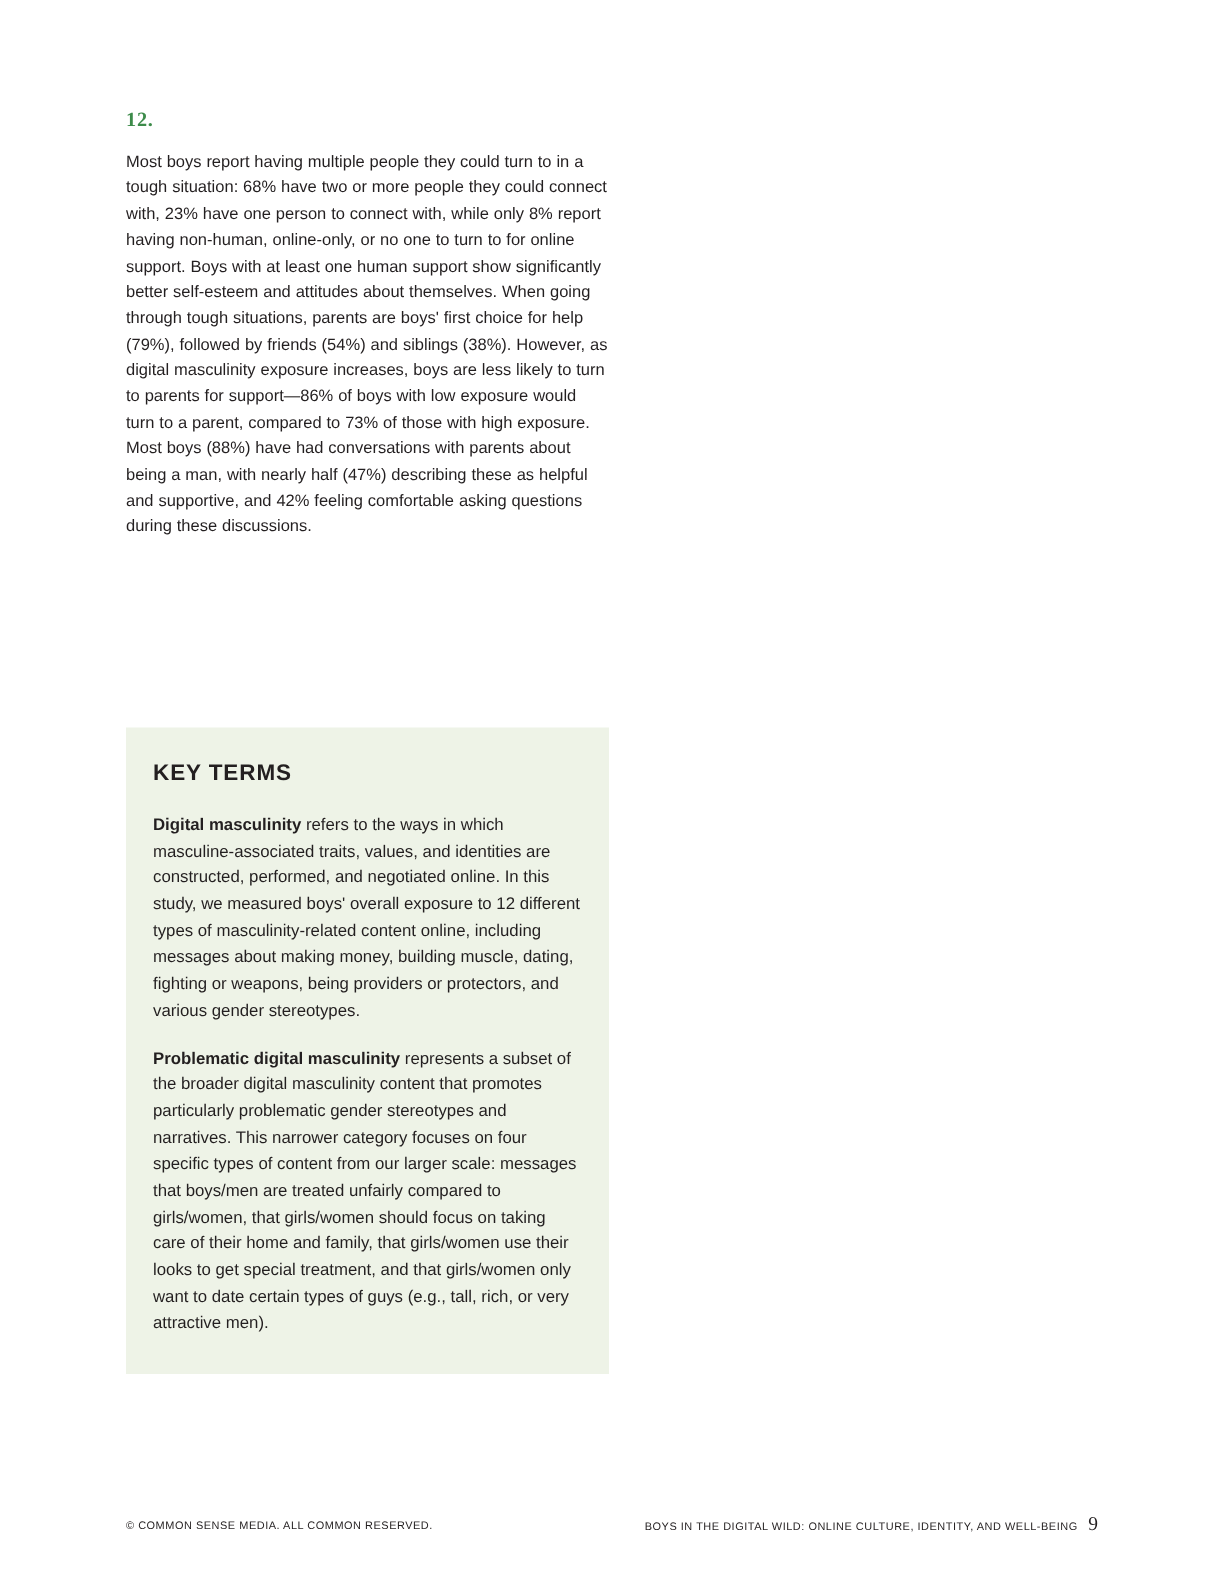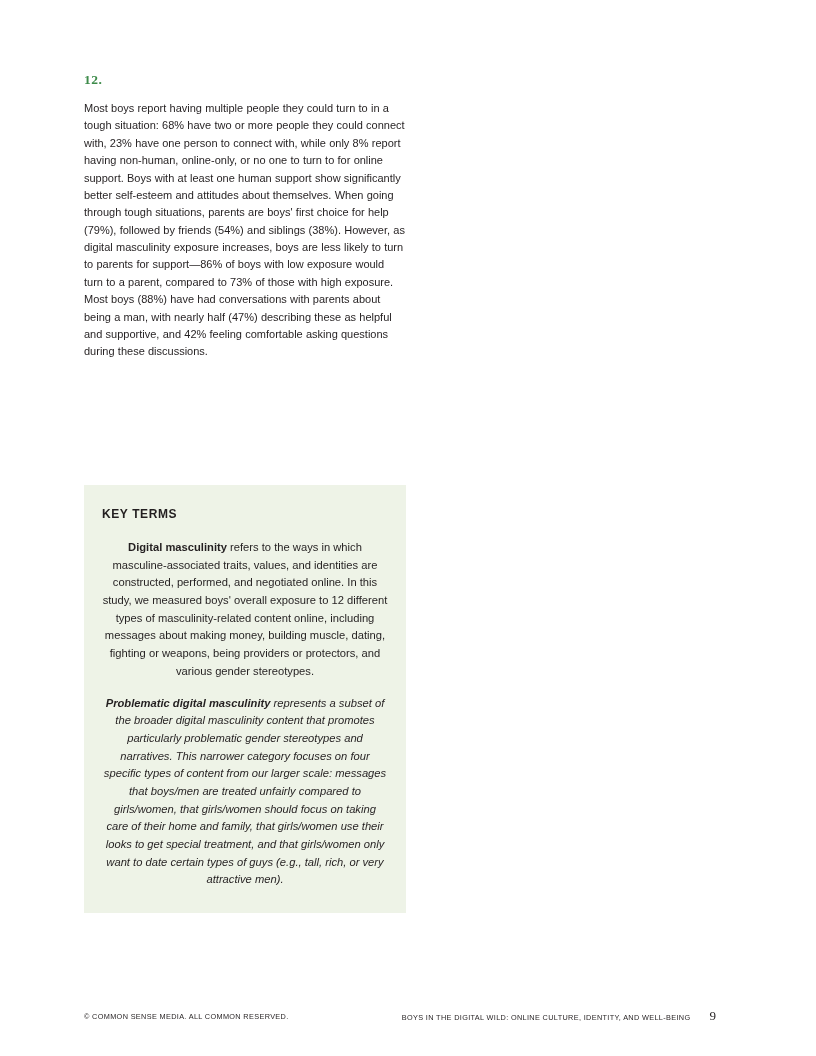--- a/index.html
+++ b/index.html
@@ -55,36 +55,34 @@
   .keyterms-box {
     position: absolute;
     left: 84px;
     top: 485px;
     width: 322px;
     box-sizing: border-box;
     background: #eef3e7;
     padding: 22px 18px 24px 18px;
   }
   .keyterms-title {
-    font-size: 12px;
+    font-size: 15px;
     font-weight: bold;
     letter-spacing: 0.6px;
     color: #231f20;
     margin: 0 0 18px 0;
   }
   .keyterms-para {
     font-size: 11.2px;
     line-height: 1.58;
     color: #231f20;
     margin: 0 0 14px 0;
-    text-align: center;
   }
   .keyterms-para:last-child {
     margin-bottom: 0;
-    font-style: italic;
   }
   .term {
     font-weight: bold;
   }
   .footer {
     position: absolute;
     left: 84px;
     right: 84px;
     bottom: 28px;
     height: 20px;
@@ -92,25 +90,25 @@
   .footer-left {
     position: absolute;
     left: 0;
     top: 4px;
     font-size: 7.3px;
     letter-spacing: 0.35px;
     color: #231f20;
   }
   .footer-right {
     position: absolute;
-    right: 16px;
+    right: 0;
     top: 0;
     display: flex;
     align-items: baseline;
-    gap: 19px;
+    gap: 7px;
   }
   .footer-doc-title {
     font-size: 7.3px;
     letter-spacing: 0.35px;
     color: #231f20;
   }
   .footer-page-number {
     font-family: "Liberation Serif", serif;
     font-size: 13px;
     font-weight: normal;

